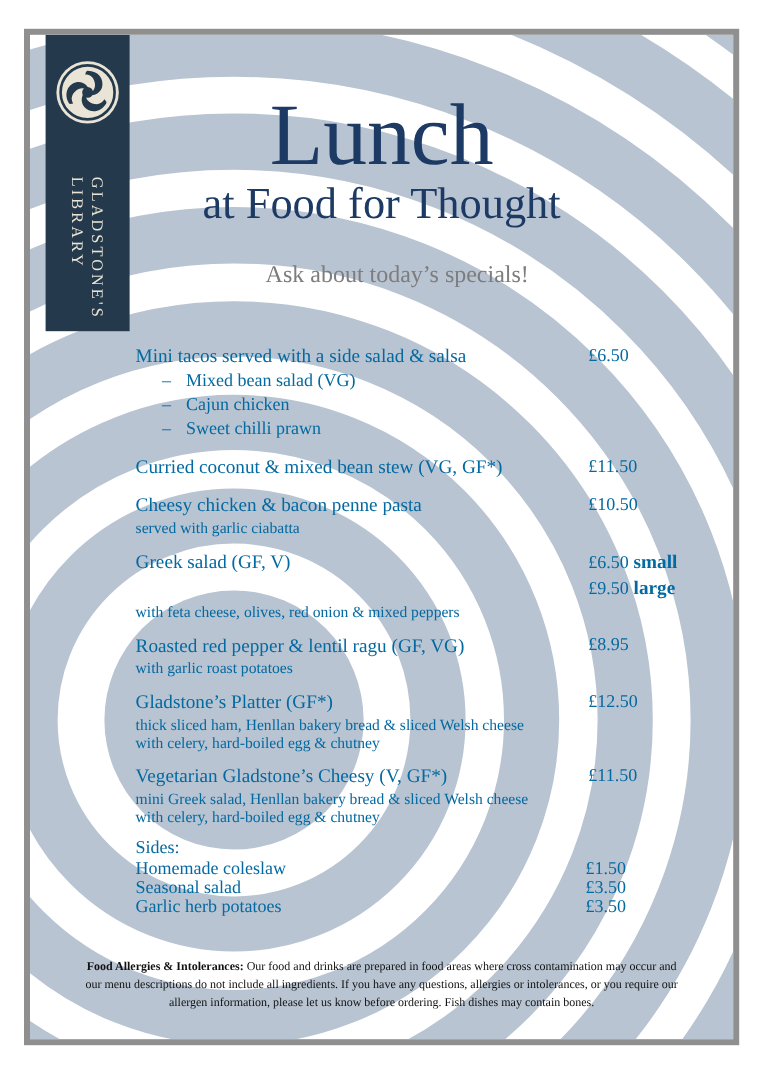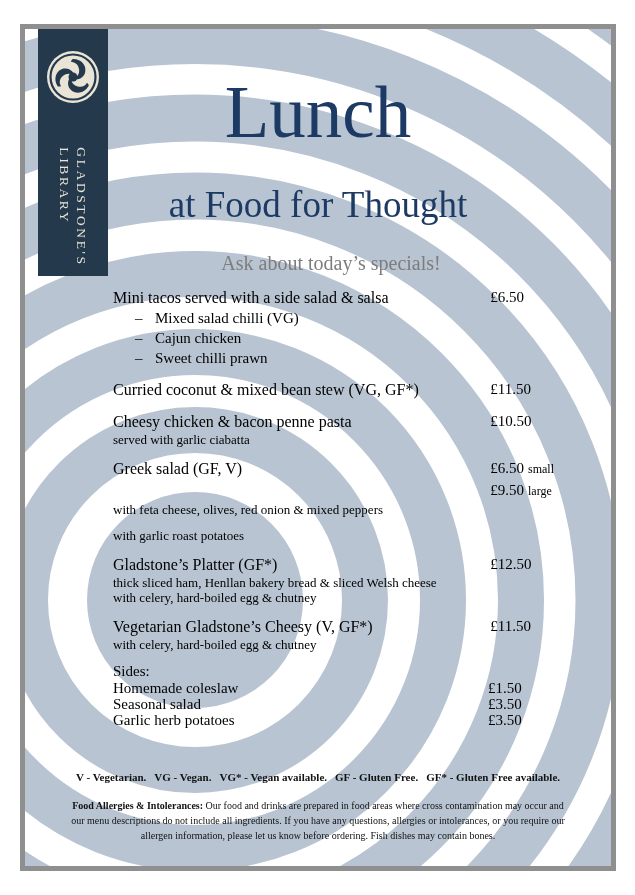--- a/index.html
+++ b/index.html
@@ -13,31 +13,31 @@
   
   .banner{position:absolute;left:13px;top:0;width:70px;height:247px;background:#24394b;}
   .logo-wrap{position:absolute;left:50%;top:21px;transform:translateX(-50%);width:54px;height:54px;}
   .brand-vertical{position:absolute;left:50%;top:178px;transform:translate(-50%,-50%) rotate(90deg);
                   color:#e9e4d6;font-size:13.5px;letter-spacing:2.6px;line-height:17px;
                   white-space:nowrap;text-align:left;}
 
   
   .header{position:absolute;left:0;top:46px;width:100%;text-align:center;color:#1c3a64;}
   .title{font-size:73px;line-height:76px;}
-  .subtitle{font-size:37px;line-height:40px;margin-top:34px;}
+  .subtitle{font-size:37px;line-height:40px;}
   .tagline{font-size:20px;line-height:24px;margin-top:26px;color:#7d7d7d;padding-left:26px;}
 
   
-  .menu{position:absolute;left:88px;top:258px;width:462px;color:#000000;}
+  .menu{position:absolute;left:88px;top:258px;width:462px;color:#0369a1;}
   .menu-item{margin-bottom:11px;}
   .row{display:flex;align-items:flex-start;}
   .item-name{width:375px;font-size:16px;line-height:21px;}
   .item-price{width:87px;font-size:15px;line-height:21px;margin-left:12px;}
   .price-line{white-space:nowrap;}
-  .price-size{font-size:12px;margin-left:4px;}
+  .price-size{font-size:16px;margin-left:4px;font-weight:bold;}
   .item-desc{font-size:13px;line-height:15px;width:380px;}
   .bullet-row{display:flex;font-size:15px;line-height:20px;}
   .bullet-dash{width:20px;margin-left:22px;}
   .sides-label{font-size:15px;line-height:17px;}
   .side-row{display:flex;font-size:15px;line-height:16px;}
   .side-name{width:375px;}
   .side-price{width:87px;}
 
   
   .legend{position:absolute;left:0;top:742px;width:100%;text-align:center;
@@ -97,21 +97,21 @@
       <div class="menu">
           <div class="menu-item">
             <div class="row">
               <div class="item-name">Mini tacos served with a side salad &amp; salsa</div>
               <div class="item-price">
                 <div class="price-line"><span class="price-amount">£6.50</span></div>
               </div>
             </div>
             <div class="bullet-row">
               <div class="bullet-dash">–</div>
-              <div class="bullet-text">Mixed salad chilli (VG)</div>
+              <div class="bullet-text">Mixed bean salad (VG)</div>
             </div>
             <div class="bullet-row">
               <div class="bullet-dash">–</div>
               <div class="bullet-text">Cajun chicken</div>
             </div>
             <div class="bullet-row">
               <div class="bullet-dash">–</div>
               <div class="bullet-text">Sweet chilli prawn</div>
             </div>
           </div>
@@ -136,59 +136,65 @@
             <div class="row">
               <div class="item-name">Greek salad (GF, V)</div>
               <div class="item-price">
                 <div class="price-line"><span class="price-amount">£6.50</span><span class="price-size">small</span></div>
                 <div class="price-line"><span class="price-amount">£9.50</span><span class="price-size">large</span></div>
               </div>
             </div>
             <div class="item-desc">with feta cheese, olives, red onion &amp; mixed peppers</div>
           </div>
           <div class="menu-item">
+            <div class="row">
+              <div class="item-name">Roasted red pepper &amp; lentil ragu (GF, VG)</div>
+              <div class="item-price">
+                <div class="price-line"><span class="price-amount">£8.95</span></div>
+              </div>
+            </div>
             <div class="item-desc">with garlic roast potatoes</div>
           </div>
           <div class="menu-item">
             <div class="row">
               <div class="item-name">Gladstone’s Platter (GF*)</div>
               <div class="item-price">
                 <div class="price-line"><span class="price-amount">£12.50</span></div>
               </div>
             </div>
             <div class="item-desc">thick sliced ham, Henllan bakery bread &amp; sliced Welsh cheese</div>
             <div class="item-desc">with celery, hard-boiled egg &amp; chutney</div>
           </div>
           <div class="menu-item">
             <div class="row">
               <div class="item-name">Vegetarian Gladstone’s Cheesy (V, GF*)</div>
               <div class="item-price">
                 <div class="price-line"><span class="price-amount">£11.50</span></div>
               </div>
             </div>
+            <div class="item-desc">mini Greek salad, Henllan bakery bread &amp; sliced Welsh cheese</div>
             <div class="item-desc">with celery, hard-boiled egg &amp; chutney</div>
           </div>
           <div class="sides">
             <div class="sides-label">Sides:</div>
             <div class="side-row">
               <div class="side-name">Homemade coleslaw</div>
               <div class="side-price">£1.50</div>
             </div>
             <div class="side-row">
               <div class="side-name">Seasonal salad</div>
               <div class="side-price">£3.50</div>
             </div>
             <div class="side-row">
               <div class="side-name">Garlic herb potatoes</div>
               <div class="side-price">£3.50</div>
             </div>
           </div>
         </div>
 
-      <div class="legend"><span class="legend-part">V - Vegetarian.</span><span class="legend-part">VG - Vegan.</span><span class="legend-part">VG* - Vegan available.</span><span class="legend-part">GF - Gluten Free.</span><span class="legend-part">GF* - Gluten Free available.</span></div>
 
       <div class="allergy">
         <b>Food Allergies &amp; Intolerances:</b><span> Our food and drinks are prepared in food areas where cross contamination may occur and our menu descriptions do not include all ingredients. If you have any questions, allergies or intolerances, or you require our allergen information, please let us know before ordering. Fish dishes may contain bones.</span>
       </div>
 
     </div>
   </div>
 </div>
 
 </body></html>

